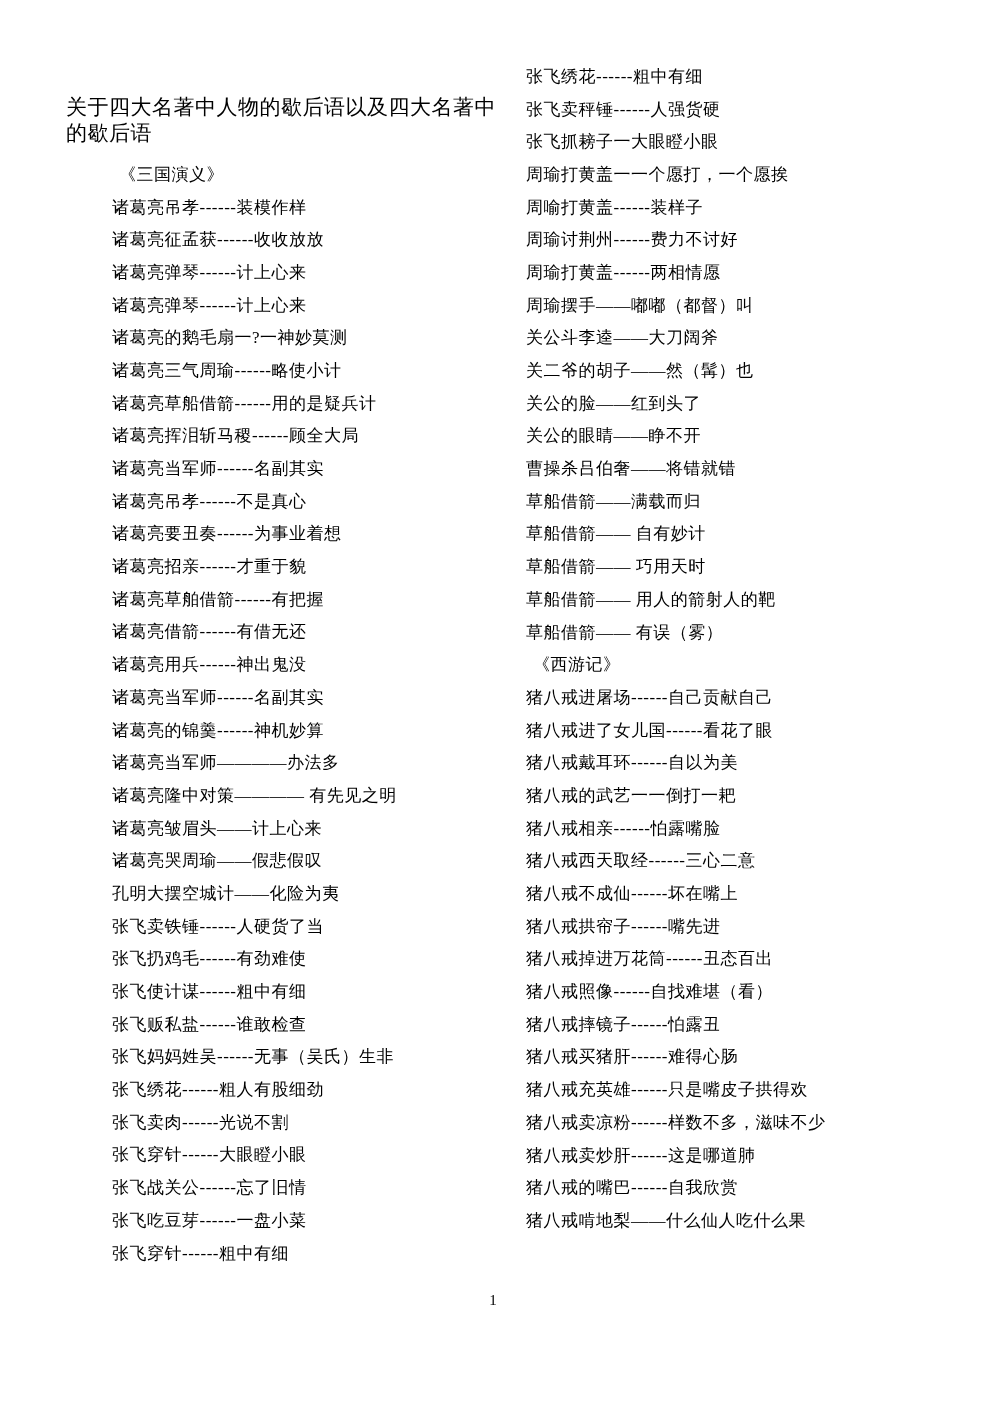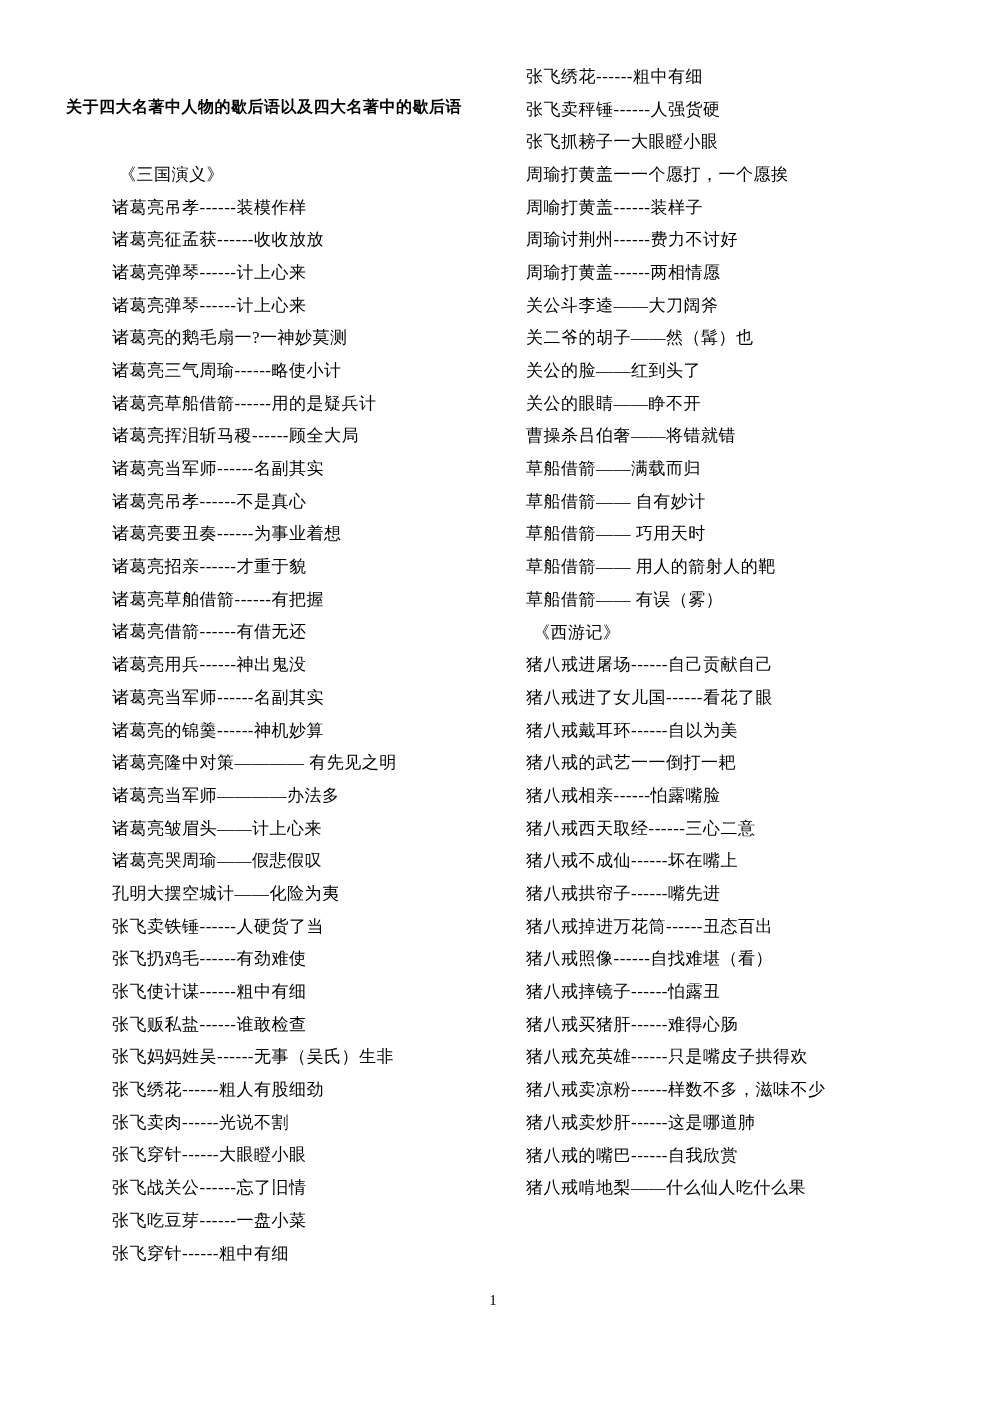--- a/index.html
+++ b/index.html
@@ -10,23 +10,23 @@
     color:#000000;
     font-family:"Liberation Serif","DejaVu Serif",serif;
     overflow:hidden;
     margin:0 auto;
   }
   .title{
     position:absolute;
     left:66px;top:94px;
     width:446px;
     margin:0;
-    font-size:16px;
+    font-size:21px;
     line-height:26px;
-    font-weight:bold;
+    font-weight:normal;
     letter-spacing:0.5px;
     word-break:break-all;
   }
   .col{position:absolute;}
   .col-left{left:112px;top:158px;width:430px;}
   .col-right{left:526px;top:60px;width:435px;}
   .row{
     height:32.7px;
     font-size:17px;
     display:flex;
@@ -61,22 +61,22 @@
       <div class="row">诸葛亮挥泪斩马稷------顾全大局</div>
       <div class="row">诸葛亮当军师------名副其实</div>
       <div class="row">诸葛亮吊孝------不是真心</div>
       <div class="row">诸葛亮要丑奏------为事业着想</div>
       <div class="row">诸葛亮招亲------才重于貌</div>
       <div class="row">诸葛亮草舶借箭------有把握</div>
       <div class="row">诸葛亮借箭------有借无还</div>
       <div class="row">诸葛亮用兵------神出鬼没</div>
       <div class="row">诸葛亮当军师------名副其实</div>
       <div class="row">诸葛亮的锦羹------神机妙算</div>
+      <div class="row">诸葛亮当军师————办法多</div>
       <div class="row">诸葛亮隆中对策———— 有先见之明</div>
-      <div class="row">诸葛亮当军师————办法多</div>
       <div class="row">诸葛亮皱眉头——计上心来</div>
       <div class="row">诸葛亮哭周瑜——假悲假叹</div>
       <div class="row">孔明大摆空城计——化险为夷</div>
       <div class="row">张飞卖铁锤------人硬货了当</div>
       <div class="row">张飞扔鸡毛------有劲难使</div>
       <div class="row">张飞使计谋------粗中有细</div>
       <div class="row">张飞贩私盐------谁敢检查</div>
       <div class="row">张飞妈妈姓吴------无事（吴氏）生非</div>
       <div class="row">张飞绣花------粗人有股细劲</div>
       <div class="row">张飞卖肉------光说不割</div>
@@ -87,20 +87,21 @@
     </div>
 
   <div class="col col-right">
       <div class="row">张飞绣花------粗中有细</div>
       <div class="row">张飞卖秤锤------人强货硬</div>
       <div class="row">张飞抓耪子一大眼瞪小眼</div>
       <div class="row">周瑜打黄盖一一个愿打，一个愿挨</div>
       <div class="row">周喻打黄盖------装样子</div>
       <div class="row">周瑜讨荆州------费力不讨好</div>
       <div class="row">周瑜打黄盖------两相情愿</div>
+      <div class="row">周瑜摆手——嘟嘟（都督）叫</div>
       <div class="row">关公斗李逵——大刀阔斧</div>
       <div class="row">关二爷的胡子——然（髯）也</div>
       <div class="row">关公的脸——红到头了</div>
       <div class="row">关公的眼睛——睁不开</div>
       <div class="row">曹操杀吕伯奢——将错就错</div>
       <div class="row">草船借箭——满载而归</div>
       <div class="row">草船借箭—— 自有妙计</div>
       <div class="row">草船借箭—— 巧用天时</div>
       <div class="row">草船借箭—— 用人的箭射人的靶</div>
       <div class="row">草船借箭—— 有误（雾）</div>

